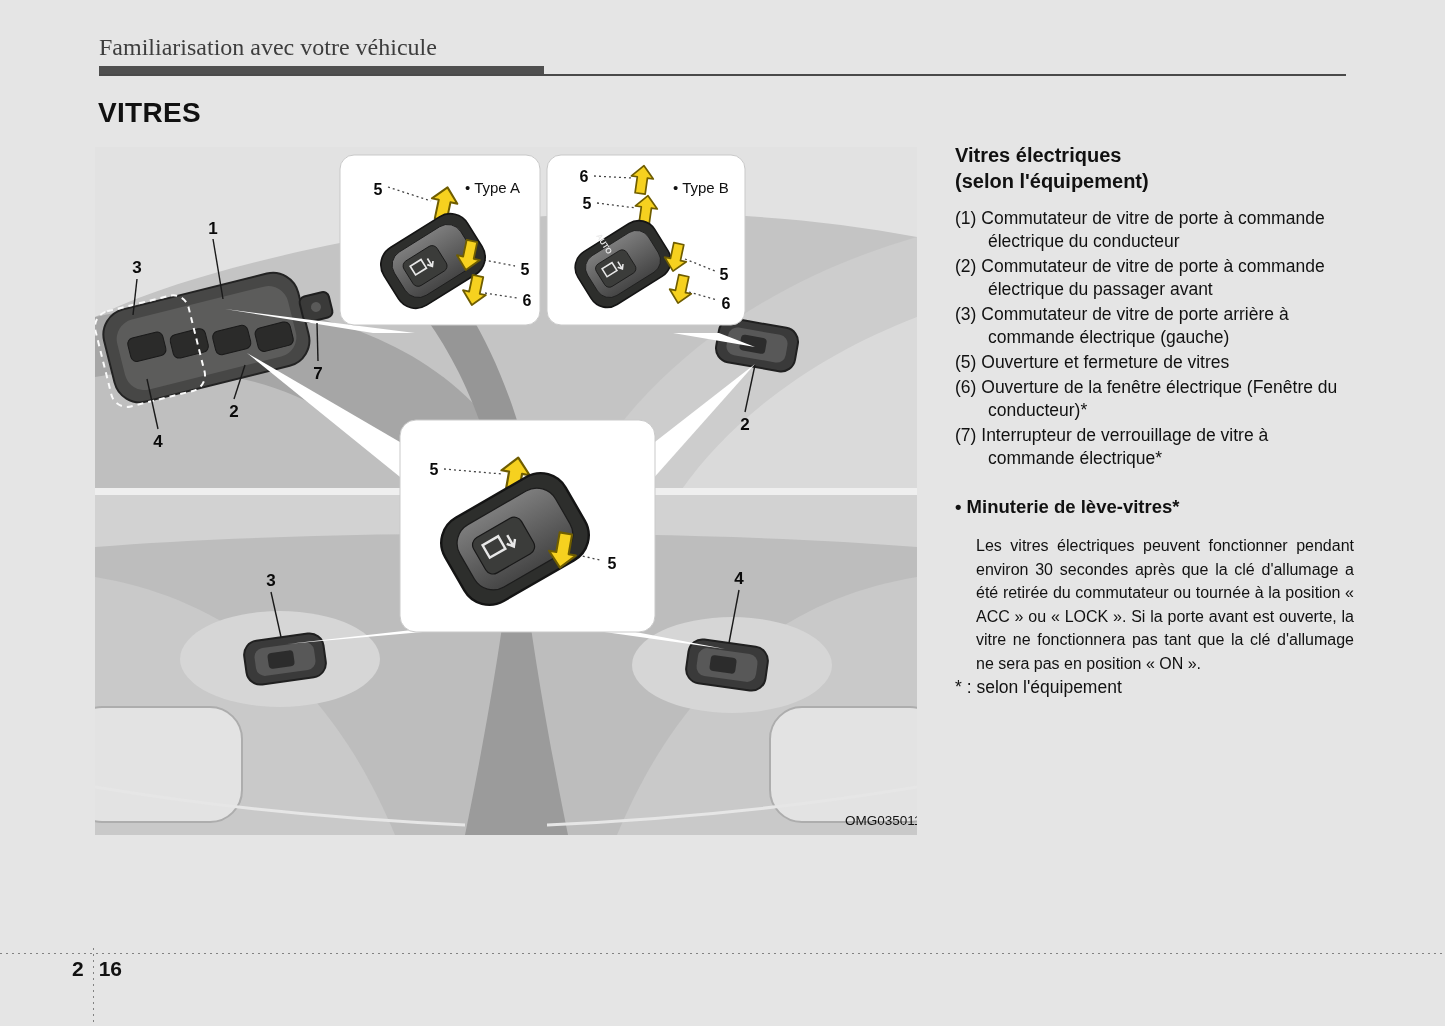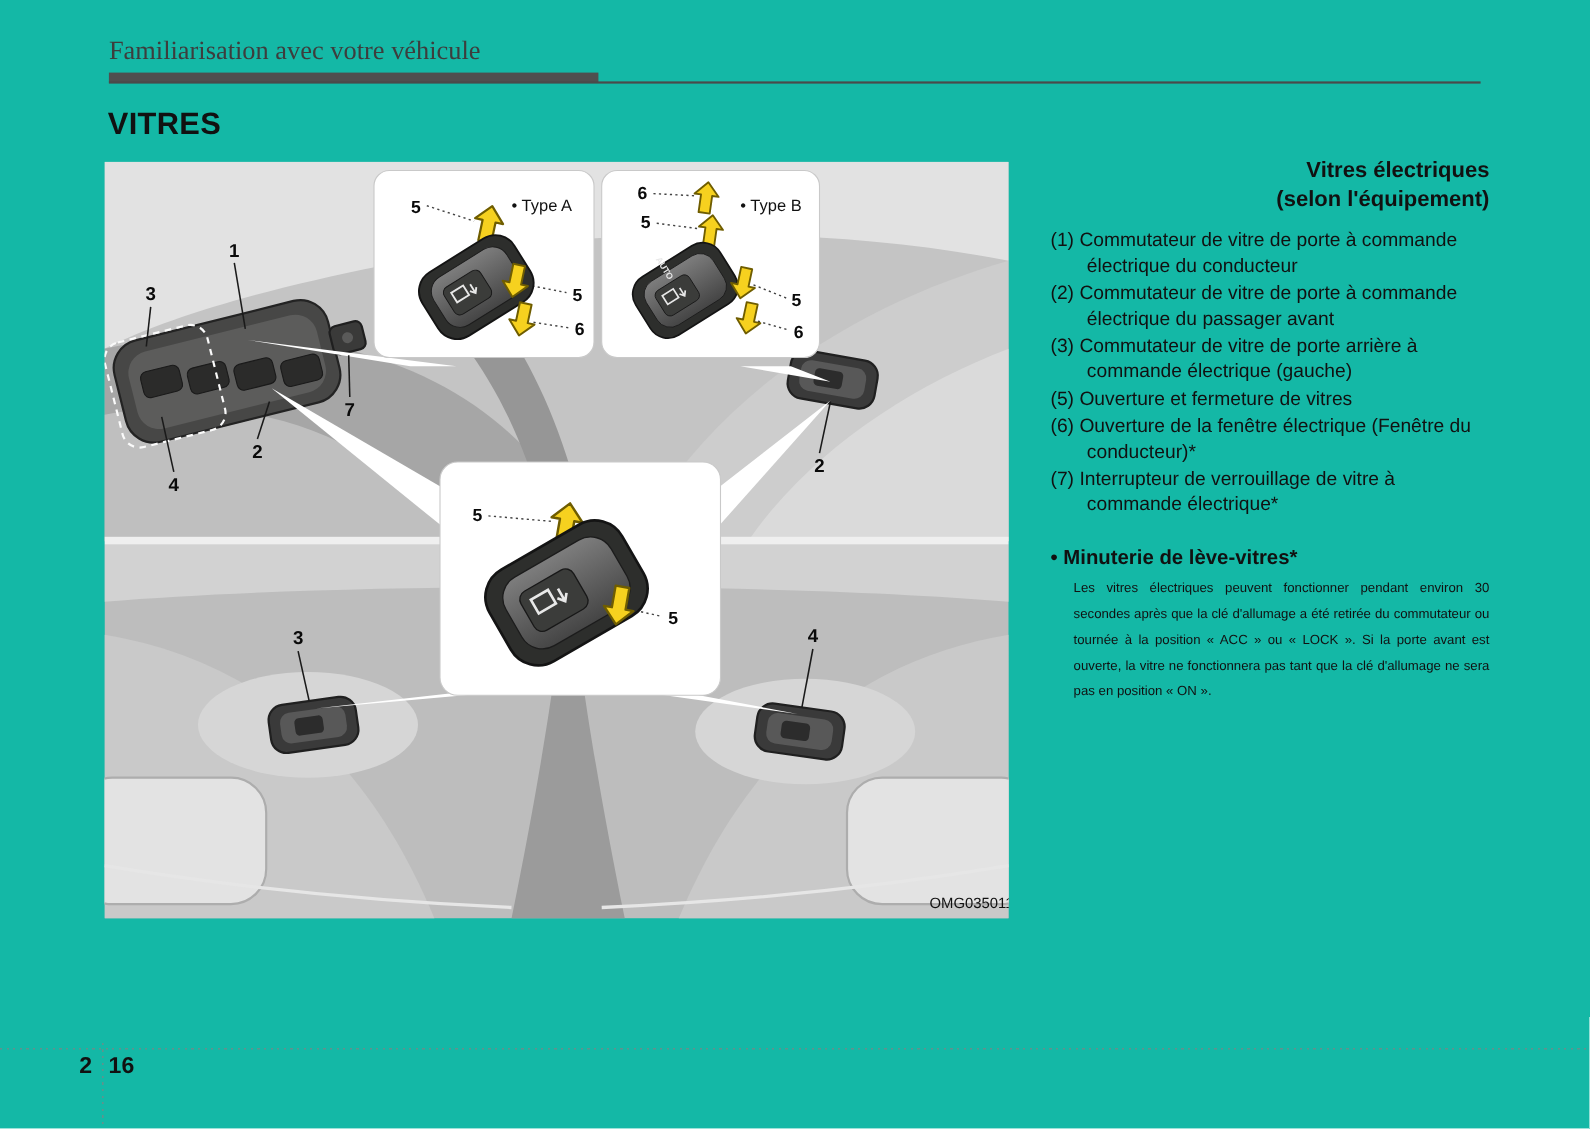--- a/index.html
+++ b/index.html
@@ -1,34 +1,34 @@
 <!DOCTYPE html>
 <html><head>
 <meta charset="utf-8">
 <style>
   html,body { margin:0; padding:0; background:#ffffff; }
-  .page { position:relative; width:1445px; height:1026px; background:#14b8a6;
+  .page { position:relative; width:1445px; height:1026px; background:#e5e5e5;
           font-family:"Liberation Sans", sans-serif; color:#111; overflow:hidden; }
 
   .chapter-header { position:absolute; left:99px; top:34px;
           font-family:"Liberation Serif", serif; font-size:24px; color:#3d3d3d; }
   .rule-thin  { position:absolute; left:99px; top:74px; width:1247px; height:2px; background:#4a4a4a; }
   .rule-thick { position:absolute; left:99px; top:66px; width:445px; height:9px; background:#4f4f4f; }
 
   .page-title { position:absolute; left:98px; top:97px; font-size:28px; font-weight:bold; letter-spacing:.3px; }
 
   .figure { position:absolute; left:95px; top:147px; width:822px; height:688px; }
   .figure svg { display:block; width:822px; height:688px; font-family:"Liberation Sans", sans-serif; }
 
   .text-col { position:absolute; left:955px; top:142px; width:399px; }
-  .col-heading { font-size:20px; font-weight:bold; line-height:26px;text-align:right; }
+  .col-heading { font-size:20px; font-weight:bold; line-height:26px; }
   .items { margin-top:13px; font-size:17.5px; line-height:23px; }
   .list-item { padding-left:33px; text-indent:-33px; margin-bottom:2px; }
   .bullet-heading { margin-top:26px; font-size:18.5px; font-weight:bold; }
-  .para { margin-top:5px; margin-left:21px; font-size:12px; line-height:23.5px; text-align:justify; }
+  .para { margin-top:16px; margin-left:21px; font-size:16px; line-height:23.5px; text-align:justify; }
   .footnote { margin-top:2px; font-size:17.5px; }
 
   .footer-dash-h { position:absolute; left:0; top:953px; width:1445px; height:1px;
           background:repeating-linear-gradient(90deg,#828282 0 2px,transparent 2px 6px); }
   .footer-dash-v { position:absolute; left:93px; top:948px; width:1px; height:78px;
           background:repeating-linear-gradient(180deg,#828282 0 2px,transparent 2px 6px); }
   .page-num { position:absolute; left:72px; top:957px; font-size:21px; font-weight:bold; display:flex; }
   .page-num .pn1 { margin-right:15px; }
 </style>
 </head>
@@ -230,20 +230,21 @@
         <span>(6)</span>
         <span>Ouverture de la fenêtre électrique (Fenêtre du conducteur)*</span>
       </div>
       <div class="list-item">
         <span>(7)</span>
         <span>Interrupteur de verrouillage de vitre à commande électrique*</span>
       </div>
     </div>
     <div class="bullet-heading">• Minuterie de lève-vitres*</div>
     <div class="para">Les vitres électriques peuvent fonctionner pendant environ 30 secondes après que la clé d'allumage a été retirée du commutateur ou tournée à la position « ACC » ou « LOCK ».  Si la porte avant est ouverte, la vitre ne fonctionnera pas tant que la clé d'allumage ne sera pas en position « ON ».</div>
+    <div class="footnote">* : selon l'équipement</div>
   </div>
 
   <div class="footer-dash-h"></div>
   <div class="footer-dash-v"></div>
   <div class="page-num">
     <span class="pn1">2</span>
     <span class="pn2">16</span>
   </div>
 
 </div>

